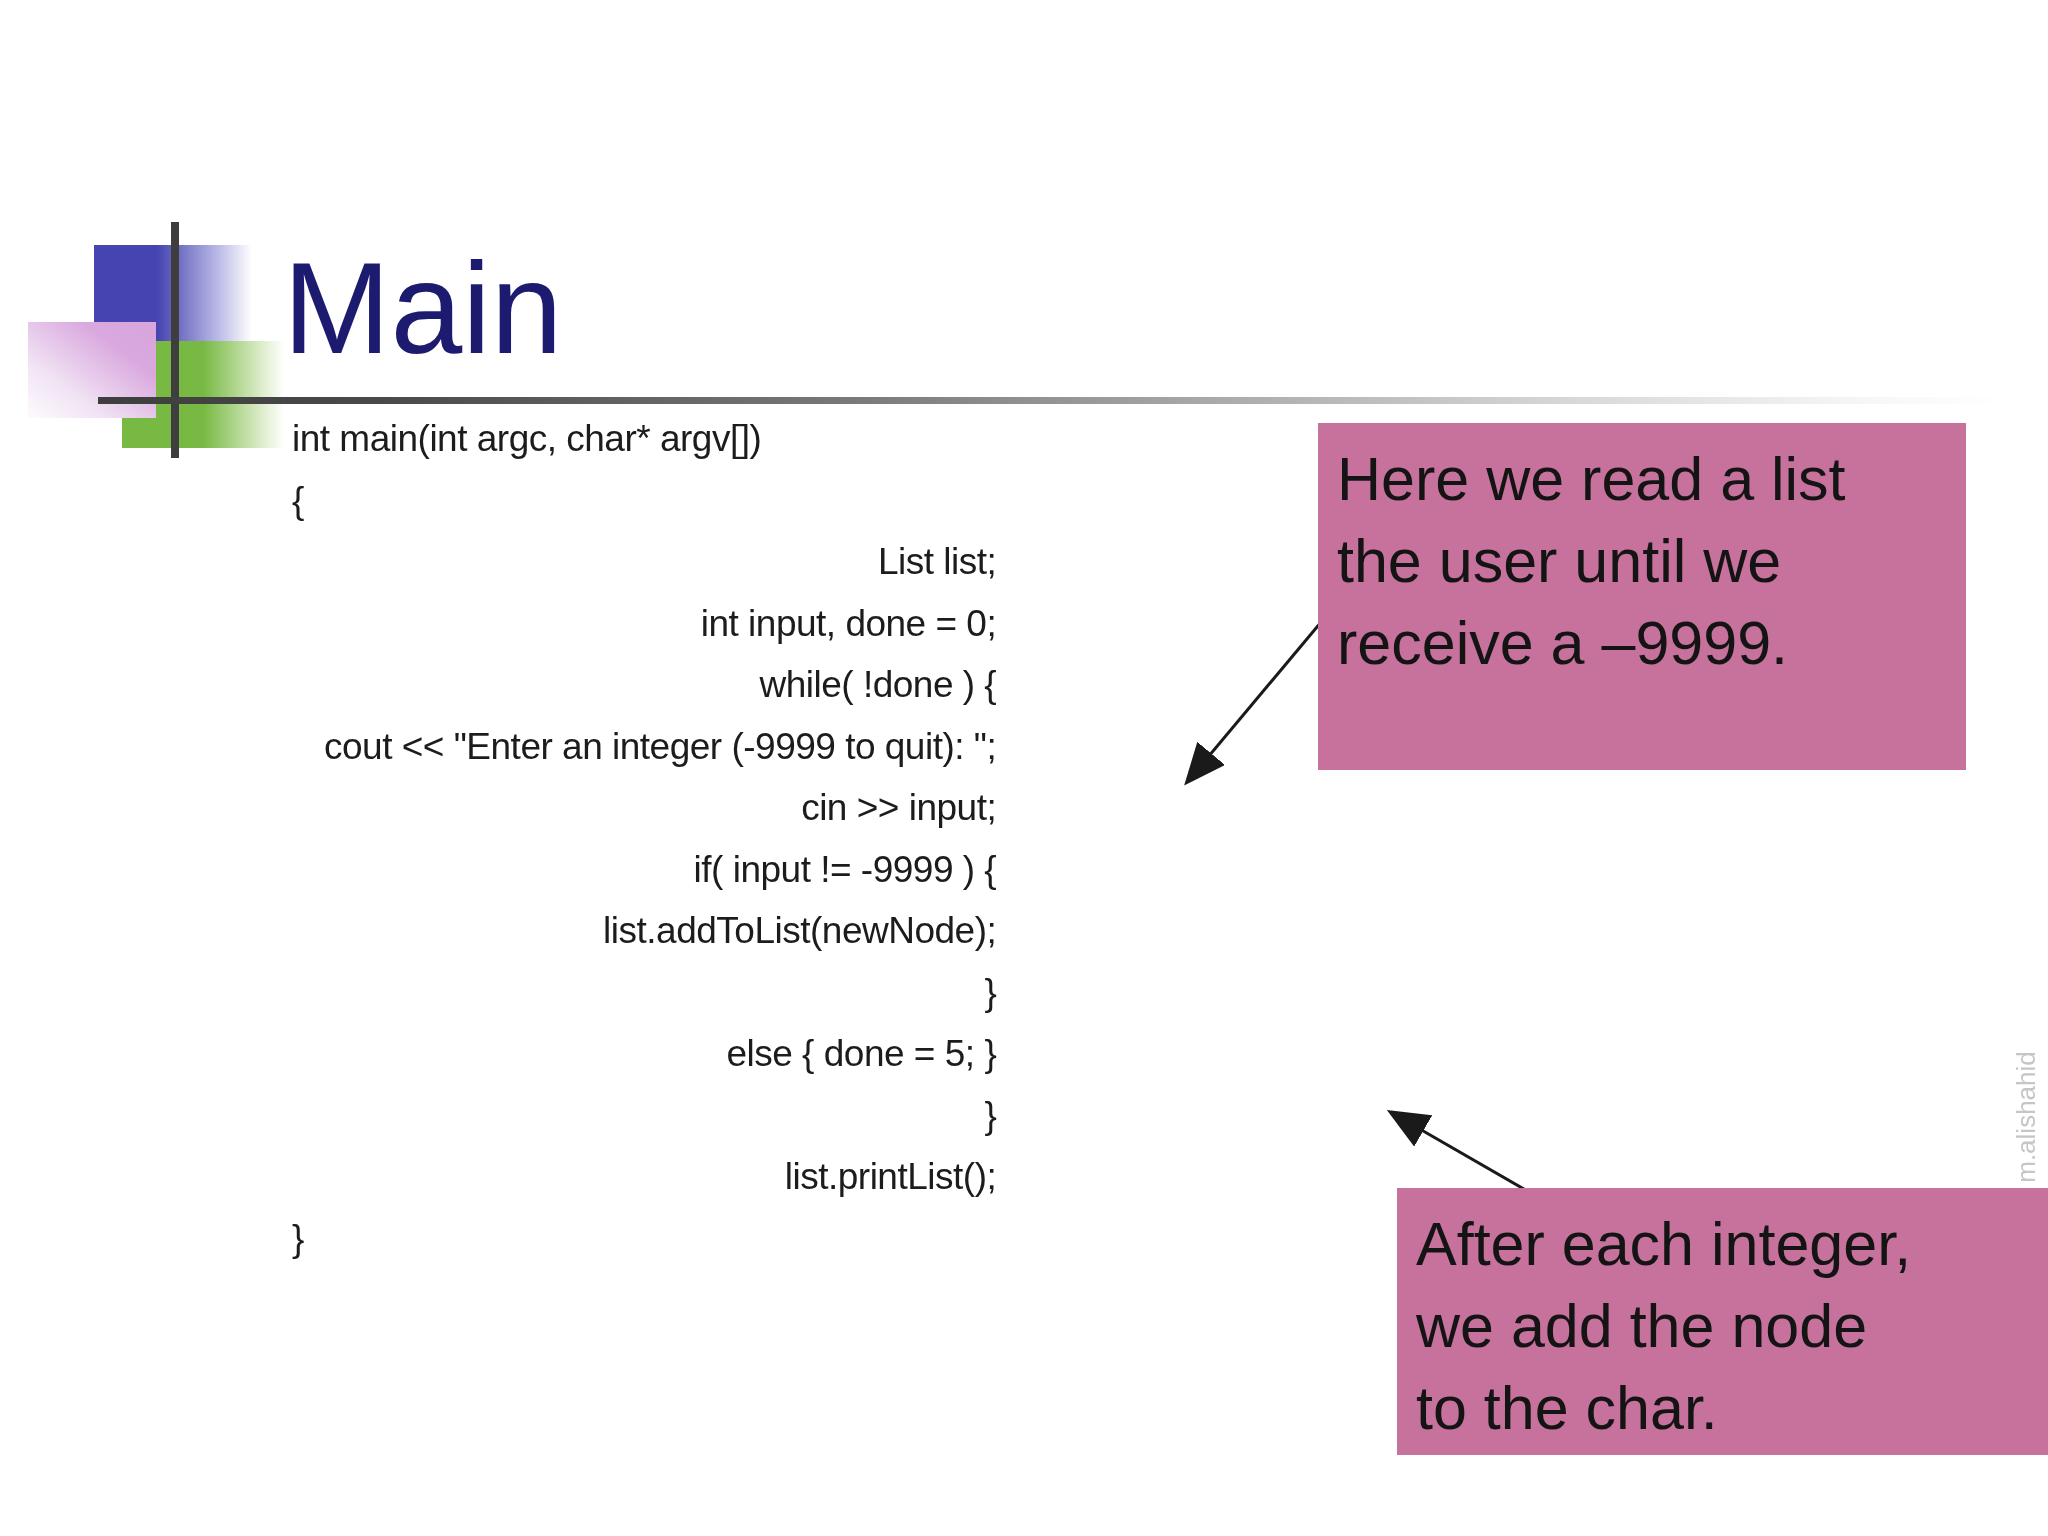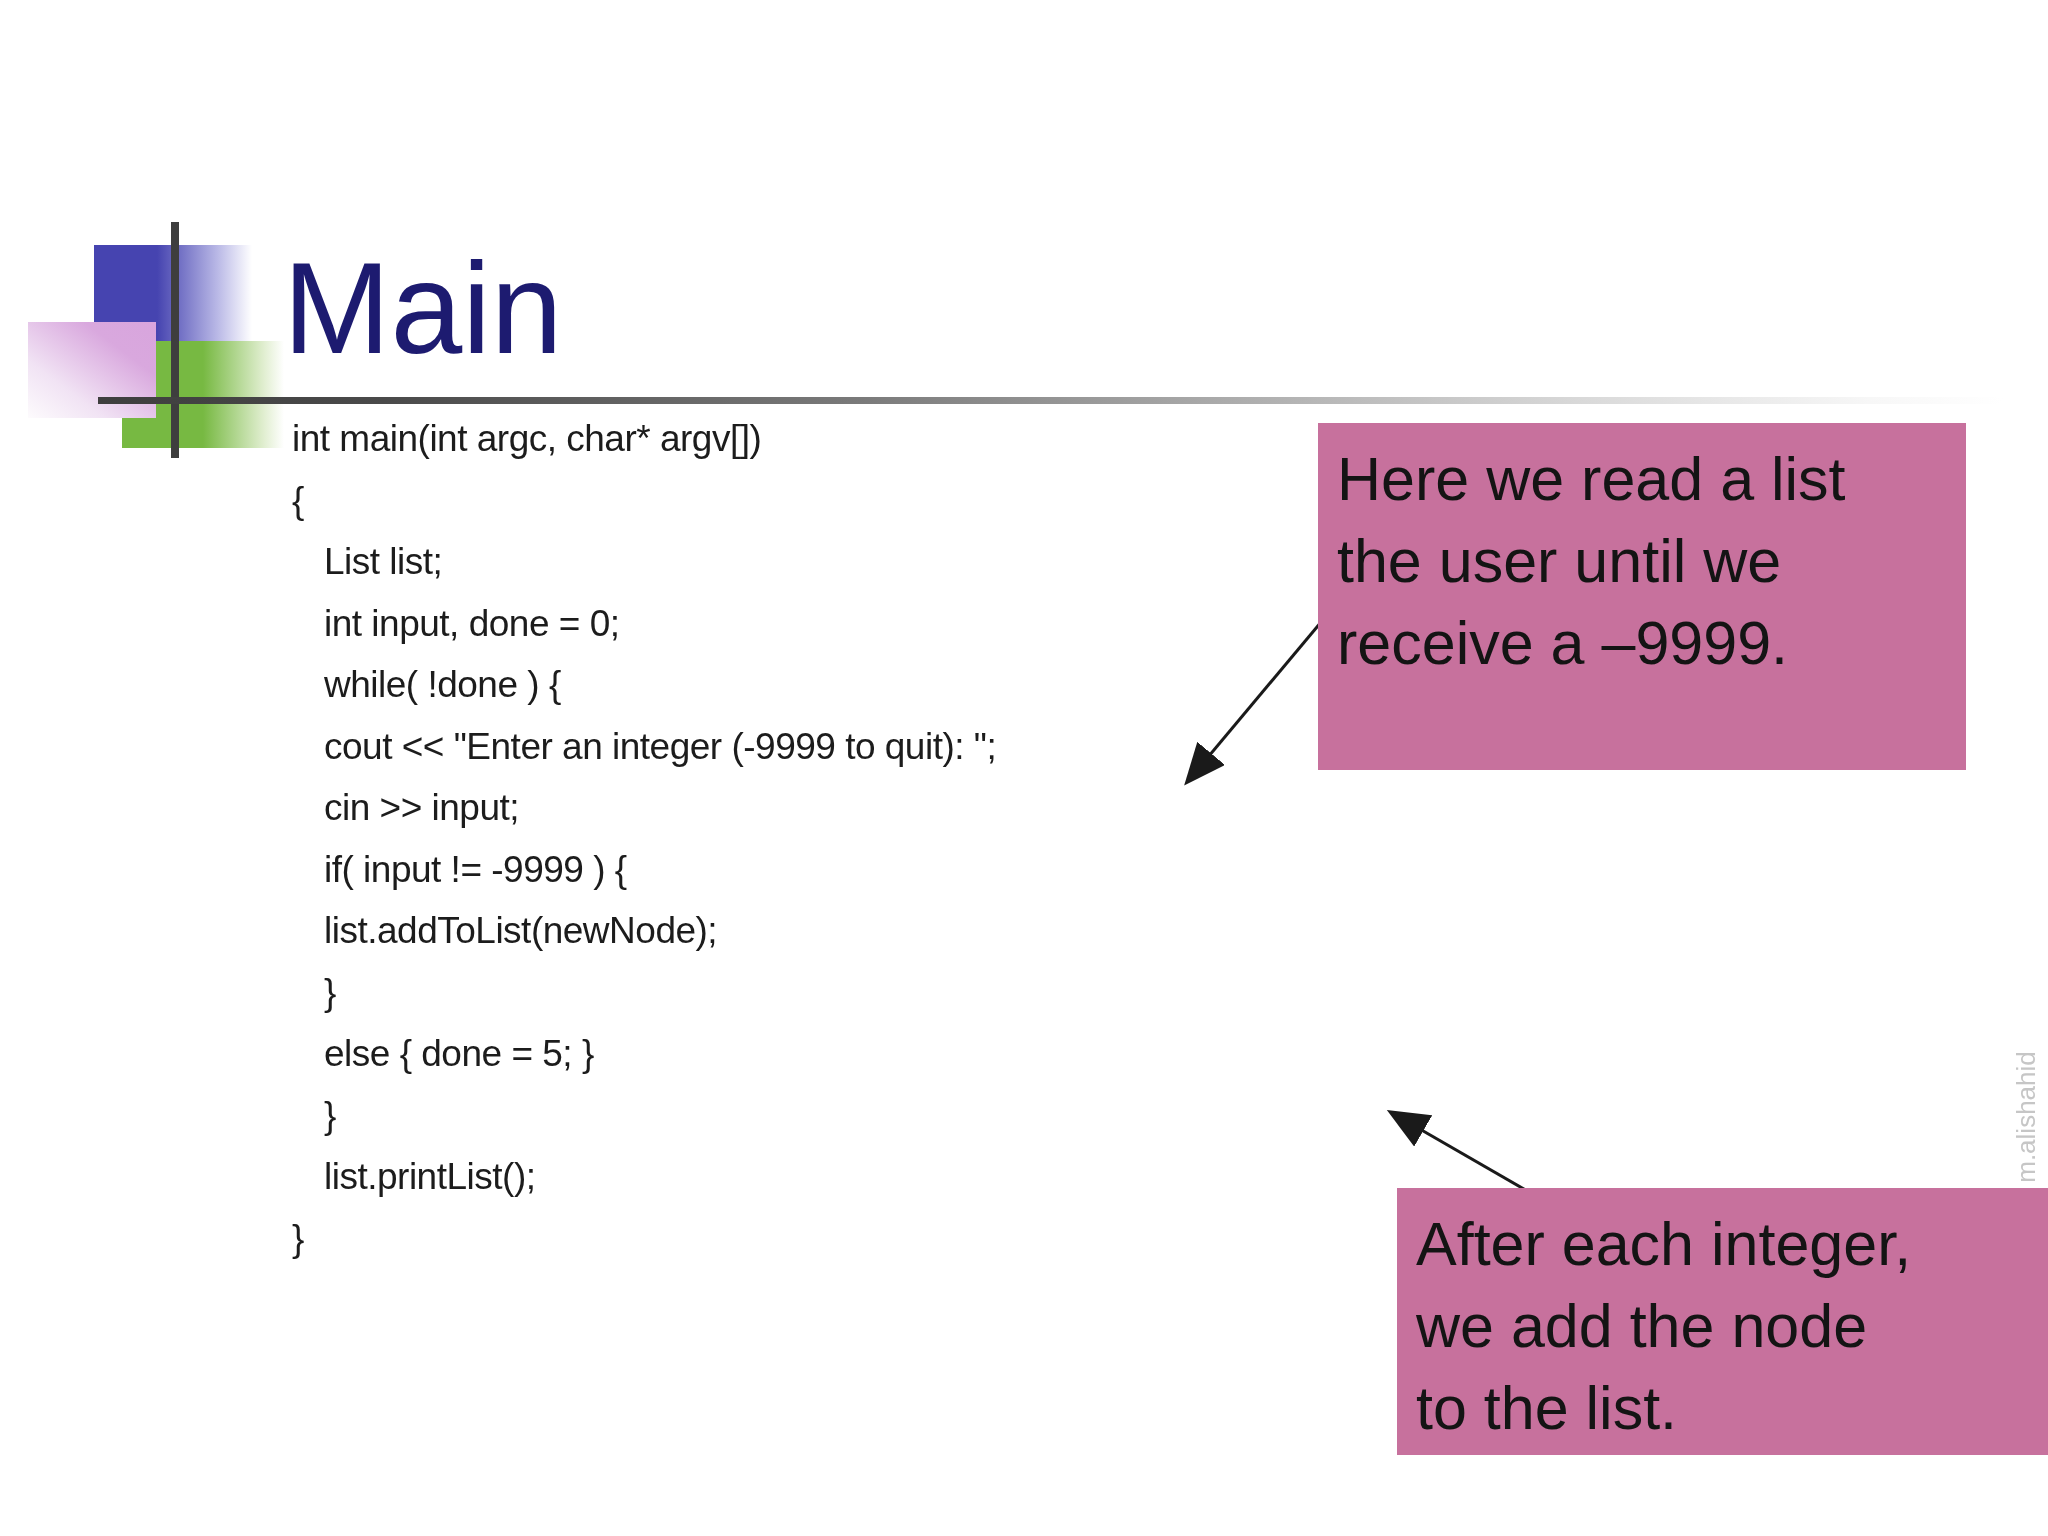--- a/index.html
+++ b/index.html
@@ -17,21 +17,21 @@
     background:linear-gradient(to bottom left,#d8a5dd 0%,#d9a8de 28%,#f1e3f4 70%,#fdfbfd 100%);}
   .vline{position:absolute;left:171px;top:222px;width:8px;height:236px;background:#3e3e3e;z-index:4;}
   .hrule{position:absolute;left:98px;top:397px;width:1905px;height:7px;z-index:4;
     background:linear-gradient(90deg,#3e3e3e 0%,#4a4a4a 15%,#7a7a7a 40%,#a8a8a8 58%,#d9d9d9 78%,#f7f7f7 93%,rgba(255,255,255,0) 100%);}
   
   .title{position:absolute;left:283px;top:241px;z-index:4;
     font-size:129px;line-height:1.05;color:var(--navy,#1d1b70);white-space:nowrap;}
   
   .code{position:absolute;left:292px;top:408px;z-index:3;color:#1c1c1c;}
   .code div{font-size:37px;line-height:61.5px;height:61.5px;white-space:pre;letter-spacing:-0.5px;}
-  .code div.ind{padding-left:32px;}
+  .code div.ind{padding-left:32px;text-align:right;}
   
   .callout{position:absolute;background:var(--pink,#c7719d);color:#141414;z-index:6;
     padding:15px 8px 0 19px;box-sizing:border-box;}
   .callout div{font-size:61px;line-height:82px;white-space:nowrap;}
   .callout-1{left:1318px;top:423px;width:648px;height:347px;}
   .callout-2{left:1397px;top:1188px;width:651px;height:267px;}
   
   .arrows{position:absolute;left:0;top:0;width:2048px;height:1536px;z-index:5;pointer-events:none;}
   
   .watermark{position:absolute;left:1951px;top:1102px;width:150px;height:30px;z-index:2;
@@ -82,18 +82,18 @@
 
   <div class="callout callout-1">
       <div>Here we read a list</div>
       <div>the user until we</div>
       <div>receive a –9999.</div>
     </div>
 
   <div class="callout callout-2">
       <div>After each integer,</div>
       <div>we add the node</div>
-      <div>to the list.</div>
+      <div>to the char.</div>
     </div>
 
   <div class="watermark">m.alishahid</div>
 
 </div>
 
 </body></html>

